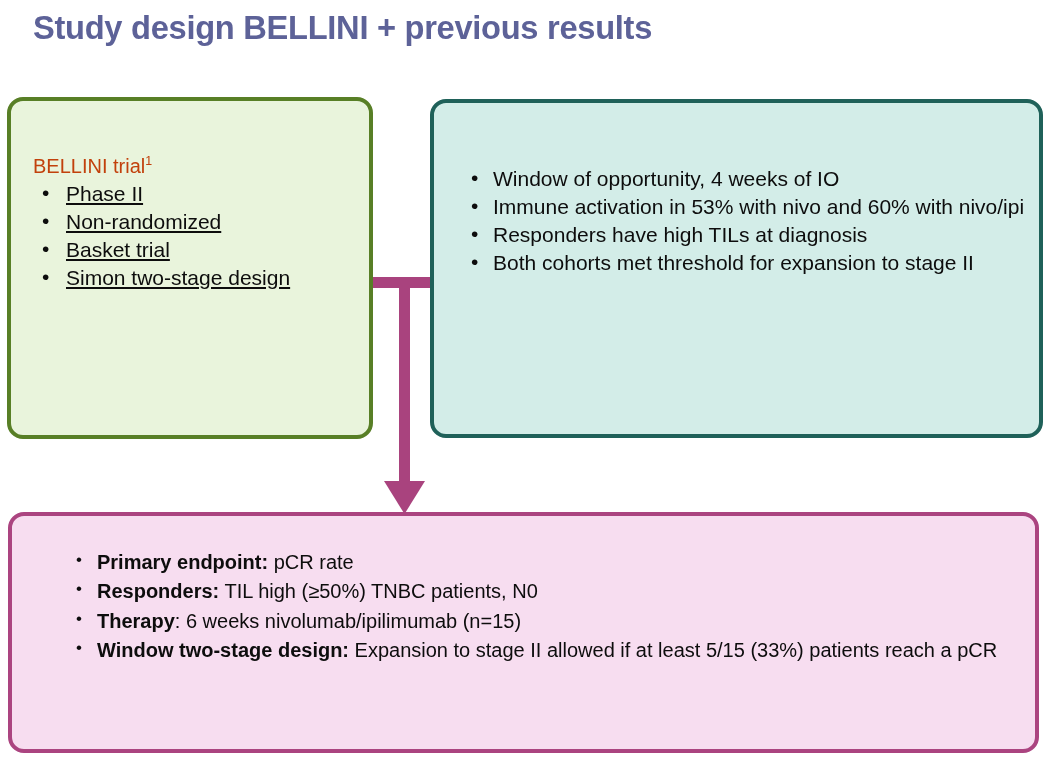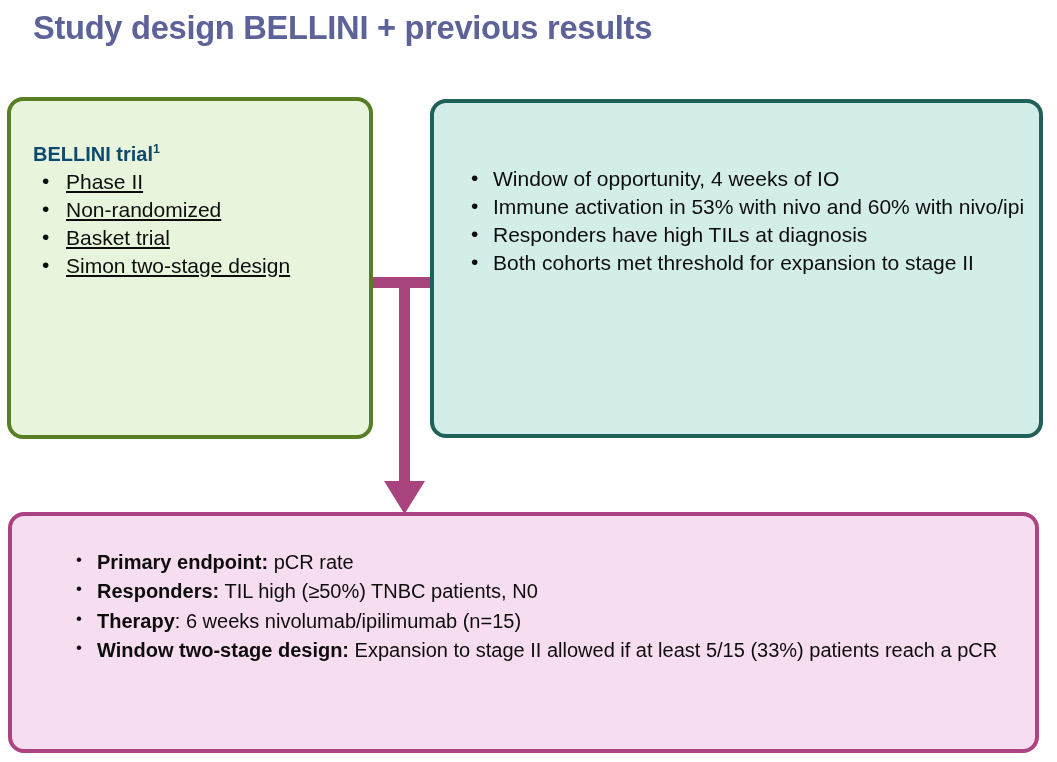--- a/index.html
+++ b/index.html
@@ -72,25 +72,25 @@
     left: 0;
     top: 0;
     right: 0;
     padding: 0 14px;
   }
   .box-green .box-inner { top: 42px; padding-left: 22px; padding-right: 6px; }
   .box-teal  .box-inner { top: 62px; padding-left: 28px; padding-right: 10px; }
   .box-pink  .box-inner { top: 32px; padding-left: 58px; padding-right: 26px; }
 
   .box-heading {
-    font-weight: bold;
+    font-weight: normal;
     font-size: 20px;
     line-height: 1.18;
-    margin: 0 0 1px 0;
-    color: #0c4a6e;
+    margin: 12px 0 1px 0;
+    color: #c2410c;
   }
   .box-teal .box-heading { font-size: 21px; }
   .box-pink .box-heading { font-size: 20px; }
 
   ul.bullets {
     list-style: none;
     margin: 0;
     padding: 0;
   }
   ul.bullets > li {

